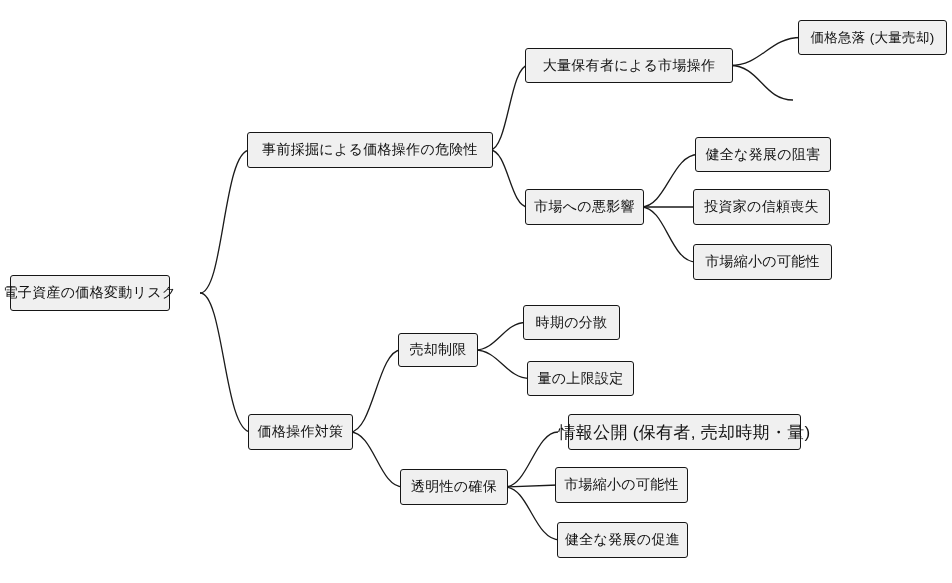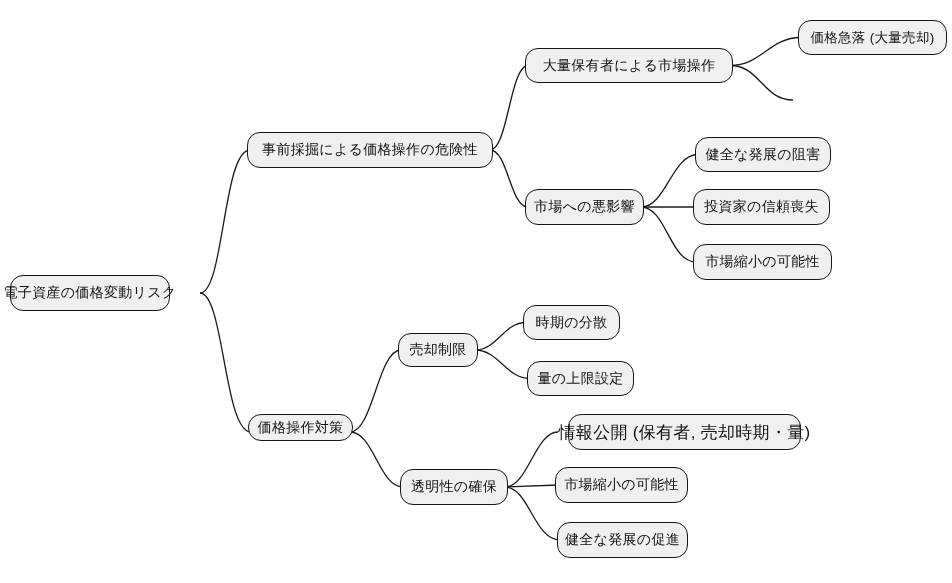--- a/index.html
+++ b/index.html
@@ -28,21 +28,21 @@
     stroke-width: 1.3;
   }
   .node {
     position: absolute;
     box-sizing: border-box;
     display: flex;
     align-items: center;
     justify-content: center;
     background: var(--node-fill, #f0f0f0);
     border: 1.6px solid var(--node-border, #161616);
-    border-radius: 13px;
+    border-radius: 3px;
     font-size: 14px;
     color: var(--text-color, #111111);
     white-space: nowrap;
     padding: 0 6px;
     letter-spacing: 0.3px;
   }
 </style>
 </head>
 <body>
 
@@ -77,21 +77,21 @@
 
 
   <div class="node" style="left:695px;top:137px;width:136px;height:35px">健全な発展の阻害</div>
 
   <div class="node" style="left:525px;top:189px;width:119px;height:36px">市場への悪影響</div>
 
   <div class="node" style="left:693px;top:189px;width:137px;height:36px">投資家の信頼喪失</div>
 
   <div class="node" style="left:693px;top:244px;width:139px;height:36px">市場縮小の可能性</div>
 
-  <div class="node" style="left:248px;top:414px;width:105px;height:27px">価格操作対策</div>
+  <div class="node" style="left:248px;top:414px;width:105px;height:36px">価格操作対策</div>
 
   <div class="node" style="left:398px;top:333px;width:80px;height:34px">売却制限</div>
 
   <div class="node" style="left:523px;top:305px;width:97px;height:35px">時期の分散</div>
 
   <div class="node" style="left:527px;top:361px;width:107px;height:35px">量の上限設定</div>
 
   <div class="node" style="left:400px;top:469px;width:108px;height:36px">透明性の確保</div>
 
   <div class="node" style="left:568px;top:414px;width:233px;height:36px;font-size:17px">情報公開 (保有者, 売却時期・量)</div>

